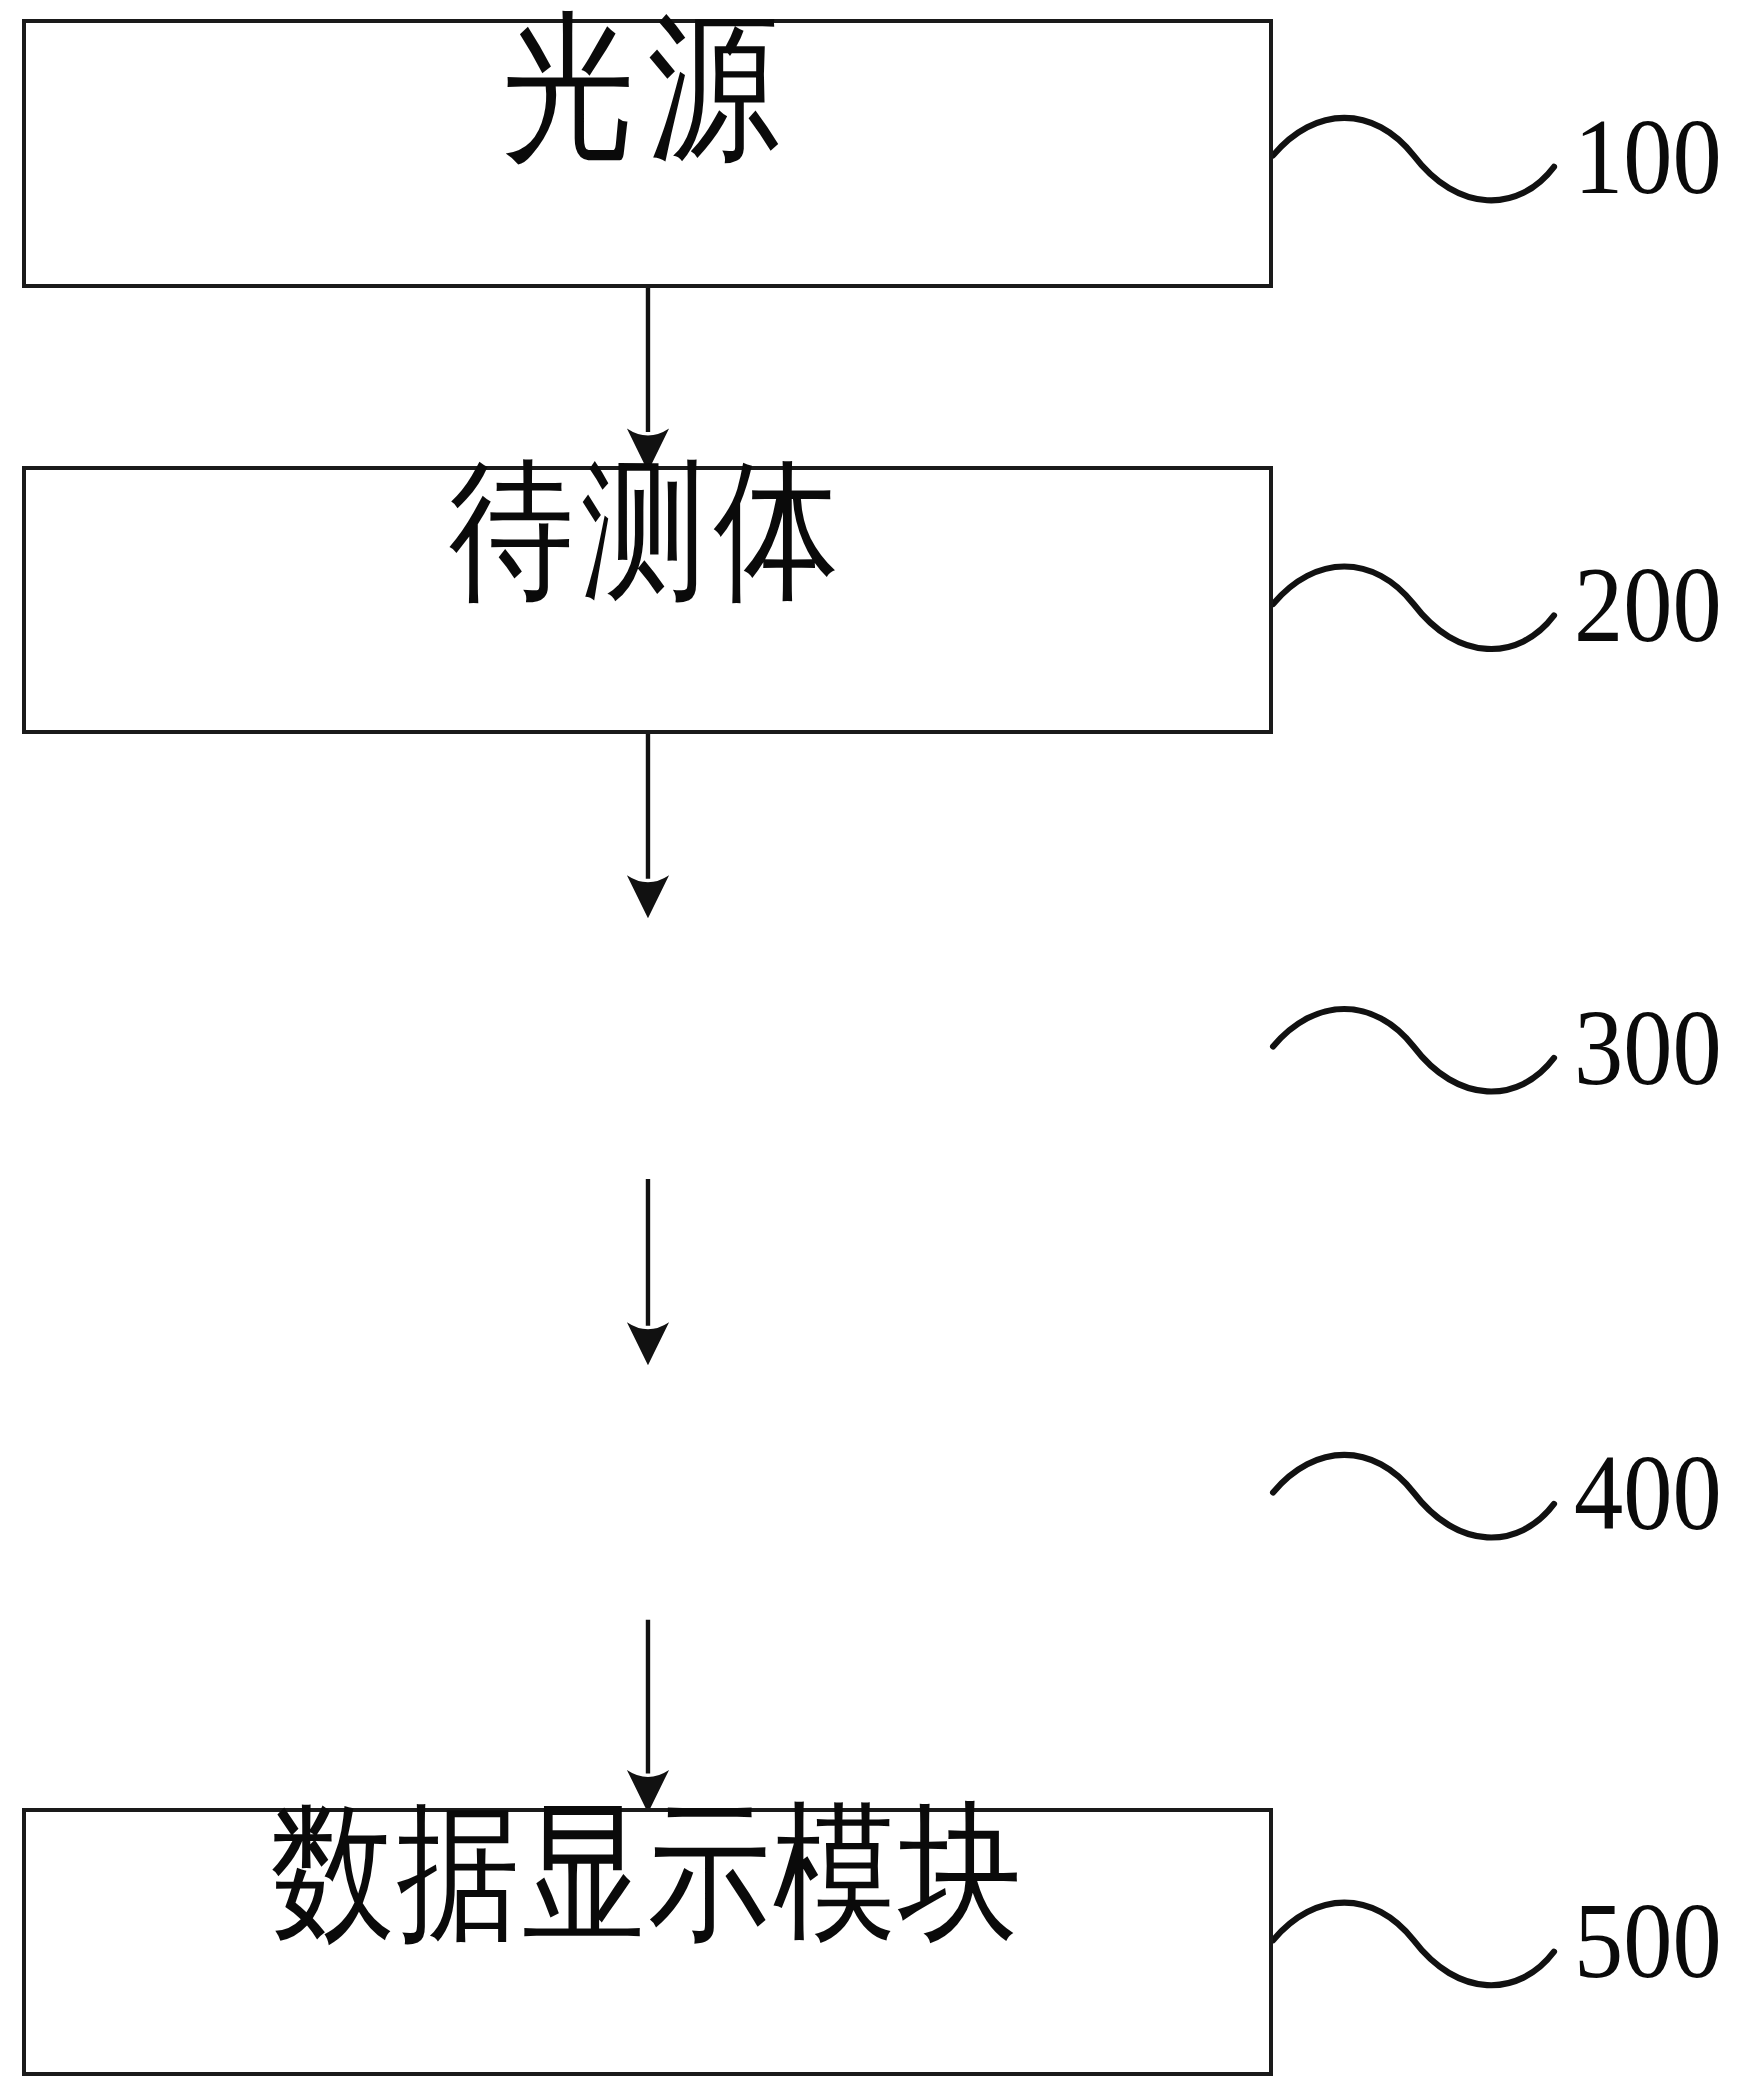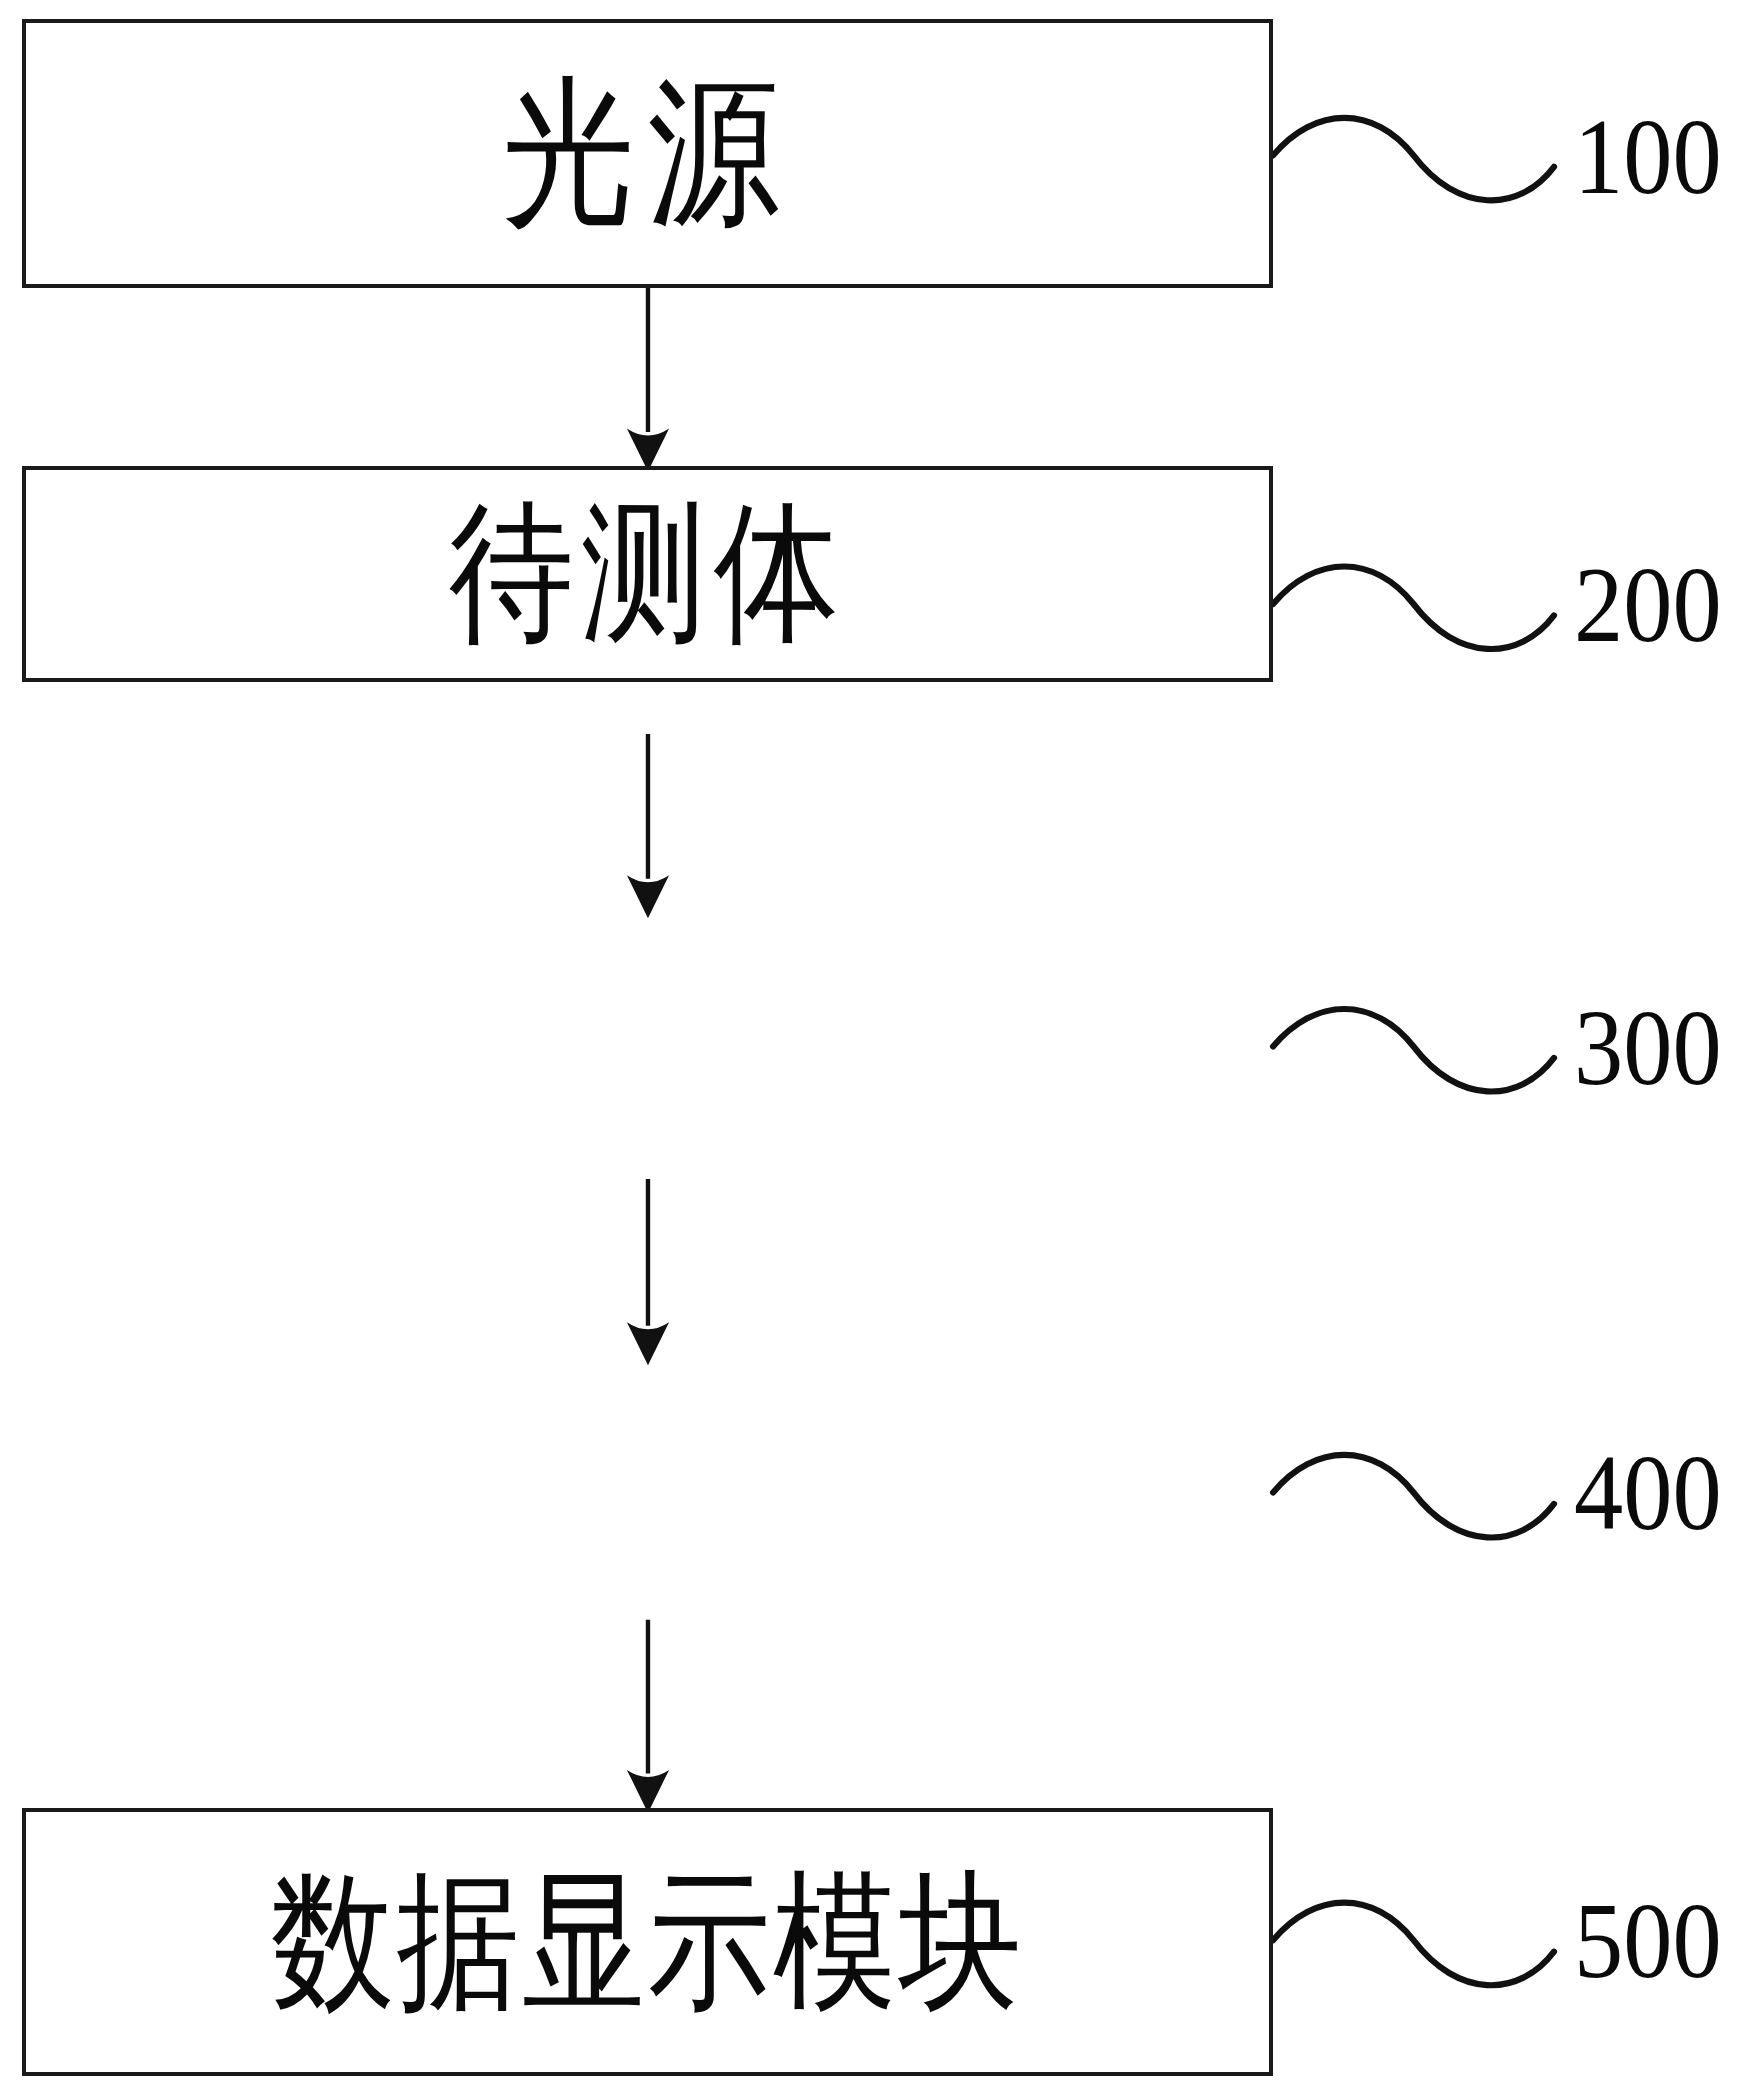--- a/index.html
+++ b/index.html
@@ -19,21 +19,21 @@
     overflow: hidden;
   }
   .node {
     position: absolute;
     left: 22px;
     width: 1251px;
     box-sizing: border-box;
     border: 4.4px solid #1a1a1a;
     background: #ffffff;
     display: flex;
-    align-items: center;
+    align-items: flex-start;
     justify-content: center;
   }
   .node-label {
     font-family: "Liberation Serif", "DejaVu Serif", serif;
     font-weight: 400;
     color: #0a0a0a;
     line-height: 1;
     letter-spacing: 0.02em;
     transform: scaleY(1.22);
     white-space: nowrap;
@@ -99,21 +99,21 @@
     <path d="M 1450 1700 C 1498 1643 1565 1643 1610 1700 C 1660 1766 1730 1766 1770 1713" fill="none" stroke="#111111" stroke-width="7" stroke-linecap="round"></path>
 
     <path d="M 1450 2210 C 1498 2153 1565 2153 1610 2210 C 1660 2276 1730 2276 1770 2223" fill="none" stroke="#111111" stroke-width="7" stroke-linecap="round"></path>
   </svg>
 
   <div class="node" style="top:19.3px; height:269px;">
     <span class="node-label label-2ch">光源</span>
   </div>
   <div class="ref-number" style="left:1574px; top:104px;">100</div>
 
-  <div class="node" style="top:466px; height:216px;">
+  <div class="node" style="top:466px; height:268px;">
     <span class="node-label label-3ch">待测体</span>
   </div>
   <div class="ref-number" style="left:1574px; top:552px;">200</div>
 
   <div class="ref-number" style="left:1574px; top:995px;">300</div>
 
   <div class="ref-number" style="left:1574px; top:1440px;">400</div>
 
   <div class="node" style="top:1808px; height:268px;">
     <span class="node-label label-6ch">数据显示模块</span>

